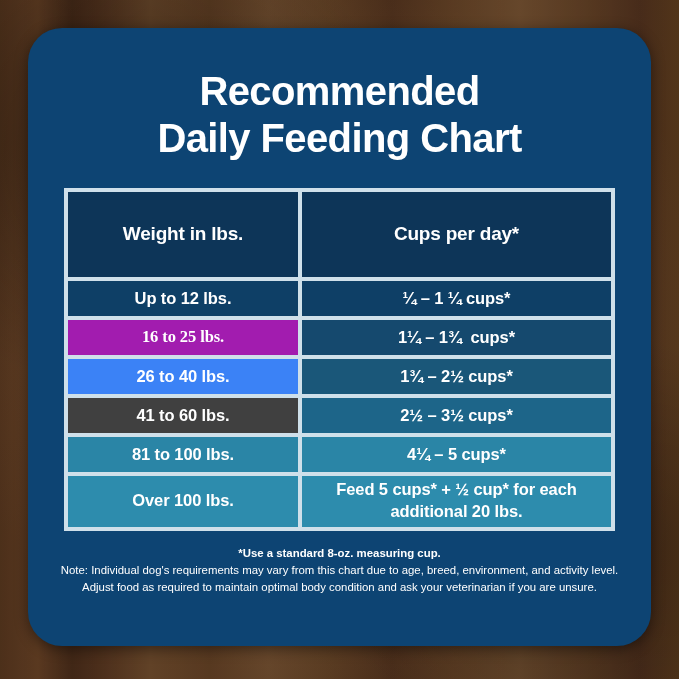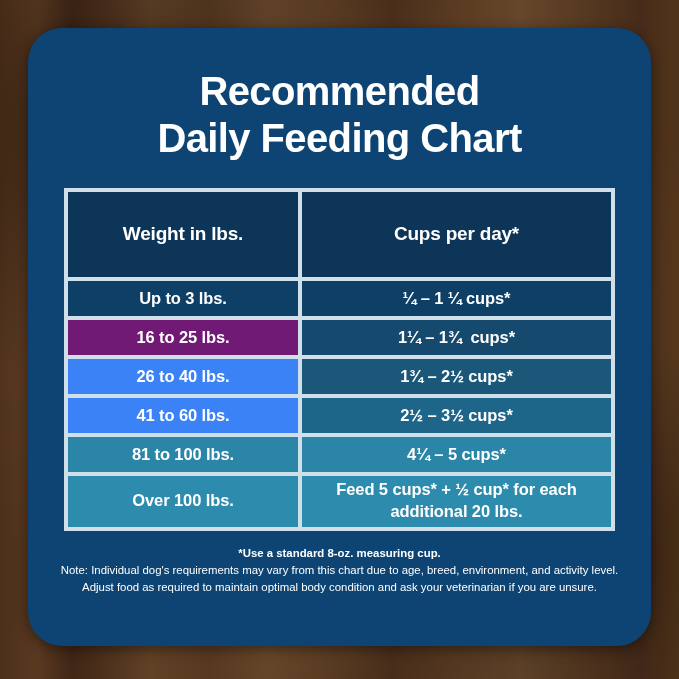--- a/index.html
+++ b/index.html
@@ -159,33 +159,33 @@
       <col class="col-cups">
     </colgroup>
     <thead>
       <tr>
         <th>Weight in lbs.</th>
         <th>Cups per day*</th>
       </tr>
     </thead>
     <tbody id="feeding-table-body">
       <tr>
-        <td style="background: rgb(14, 63, 102);">Up to 3 lbs.</td>
+        <td style="background: rgb(14, 63, 102);">Up to 12 lbs.</td>
         <td style="background: rgb(14, 63, 102);">¼ – 1 ¼ cups*</td>
       </tr>
       <tr>
-        <td style="background: #701a75;">16 to 25 lbs.</td>
+        <td style="background: #a21caf; font-family: Liberation Serif, serif;">16 to 25 lbs.</td>
         <td style="background: rgb(21, 73, 110);">1¼ – 1¾  cups*</td>
       </tr>
       <tr>
         <td style="background: #3b82f6;">26 to 40 lbs.</td>
         <td style="background: rgb(26, 87, 121);">1¾ – 2½ cups*</td>
       </tr>
       <tr>
-        <td style="background: #3b82f6;">41 to 60 lbs.</td>
+        <td style="background: #404040;">41 to 60 lbs.</td>
         <td style="background: rgb(29, 101, 137);">2½ – 3½ cups*</td>
       </tr>
       <tr>
         <td style="background: rgb(42, 133, 166);">81 to 100 lbs.</td>
         <td style="background: rgb(42, 133, 166);">4¼ – 5 cups*</td>
       </tr>
       <tr>
         <td style="background: rgb(45, 140, 173);">Over 100 lbs.</td>
         <td style="background: rgb(45, 140, 173);">Feed 5 cups* + ½ cup* for each additional 20 lbs.</td>
       </tr>

